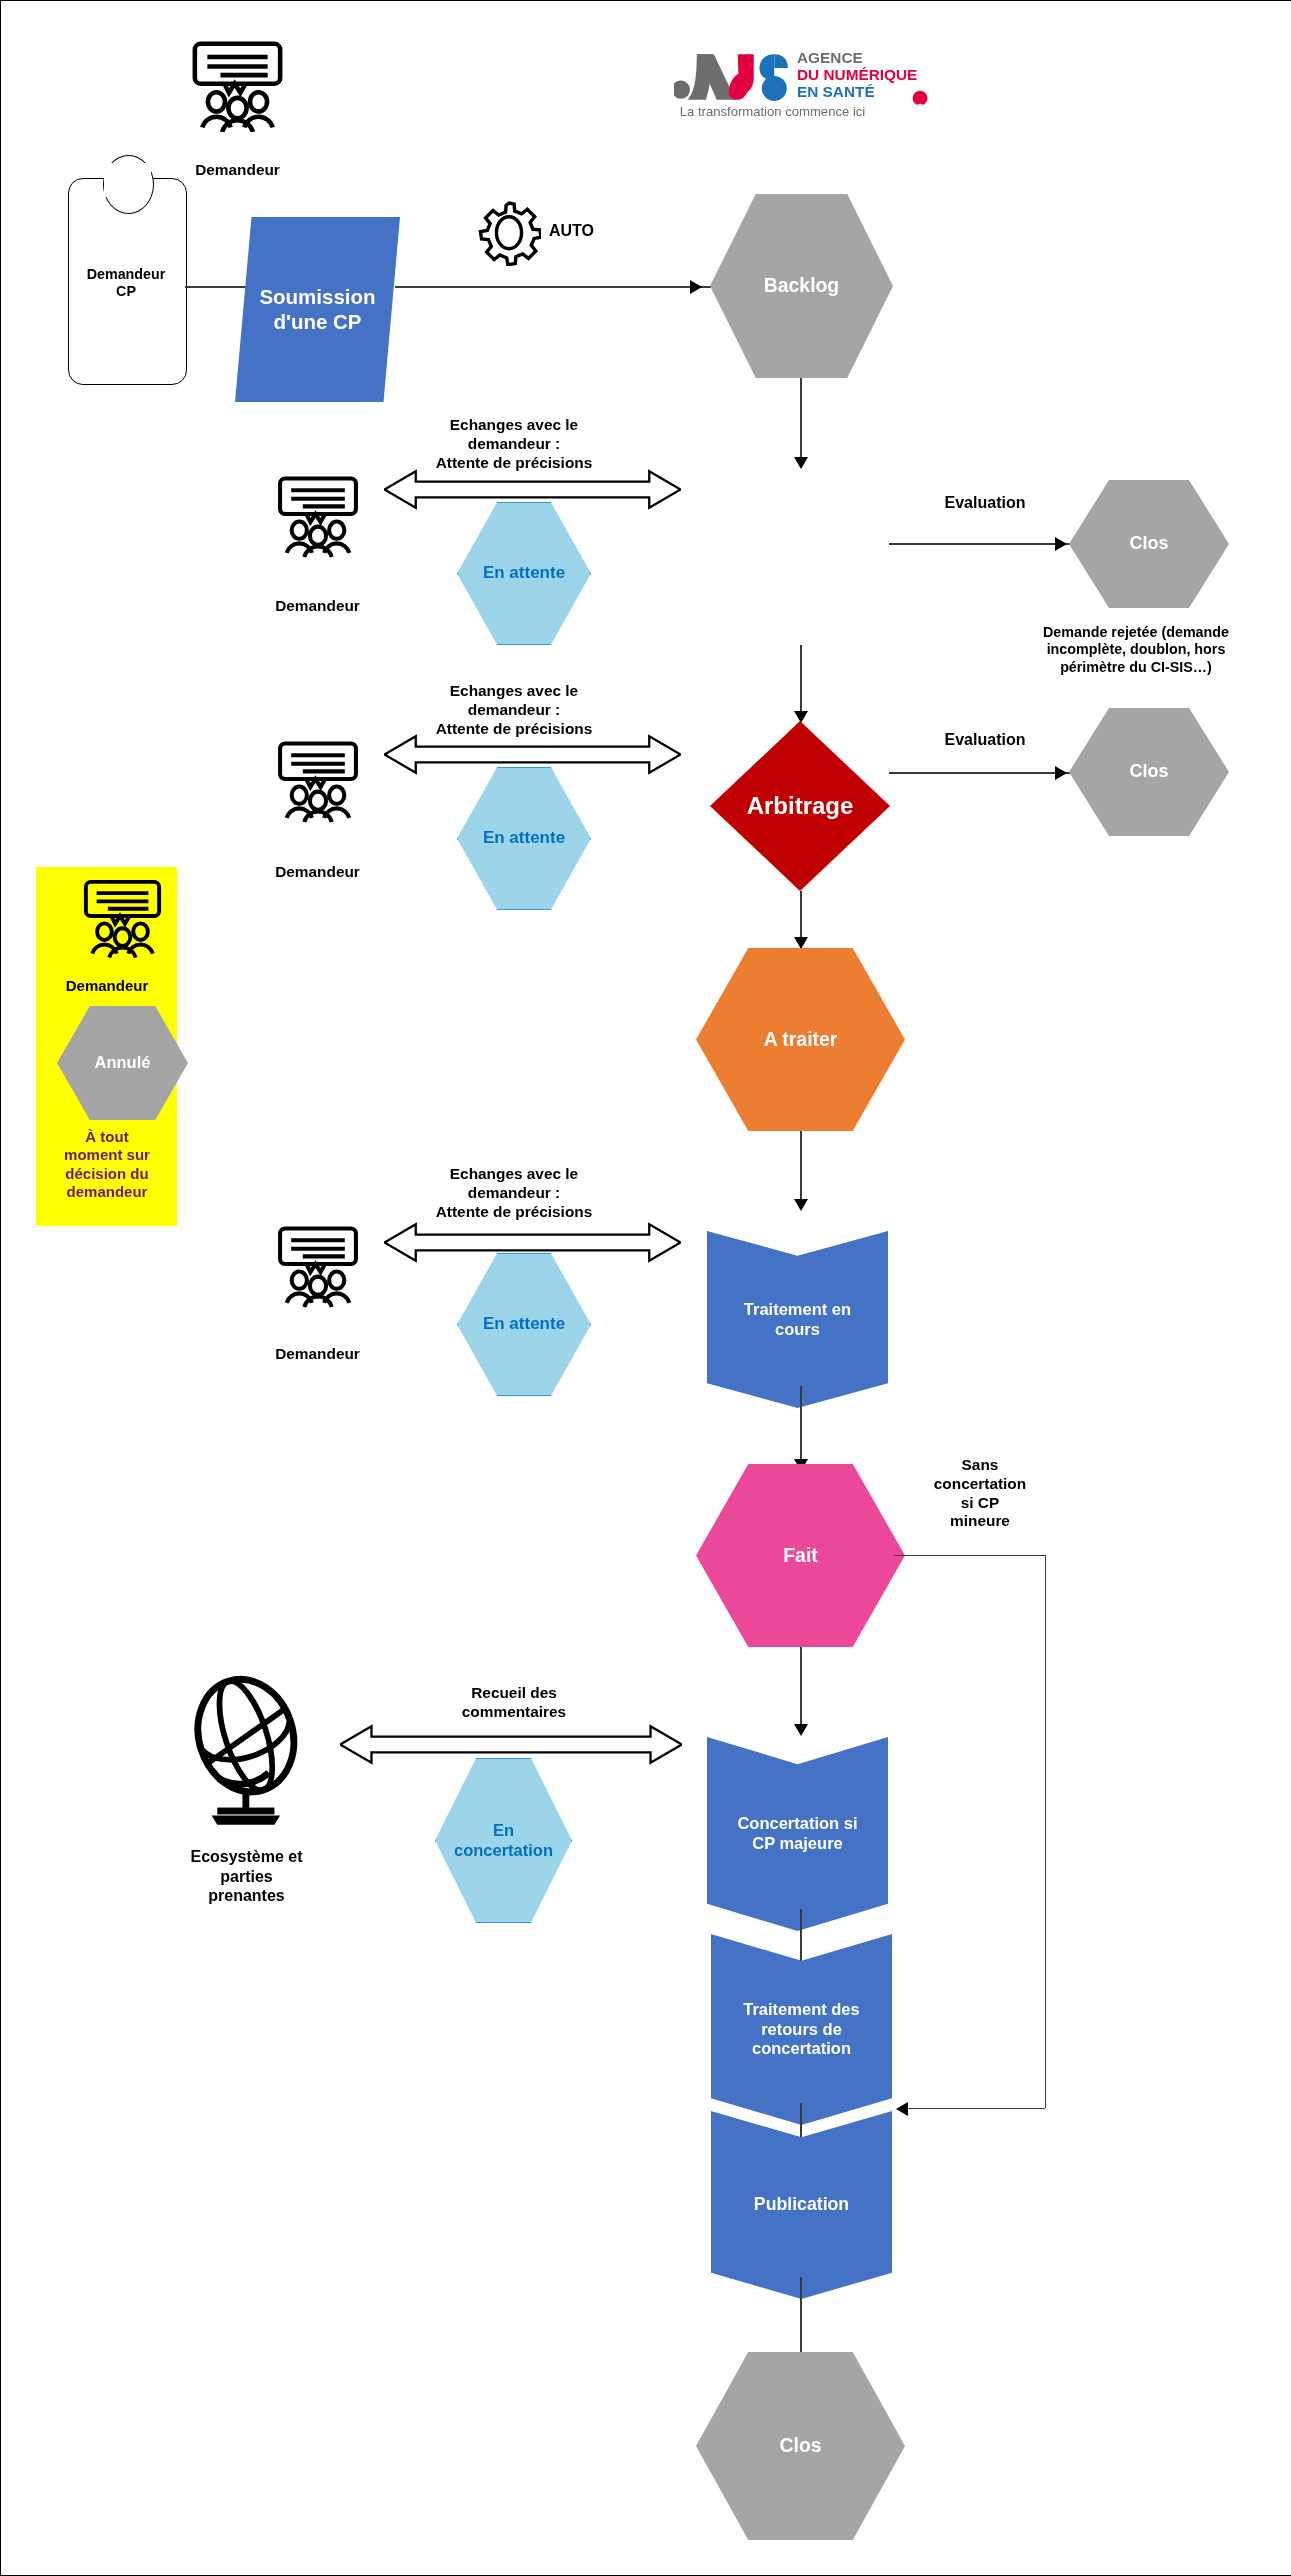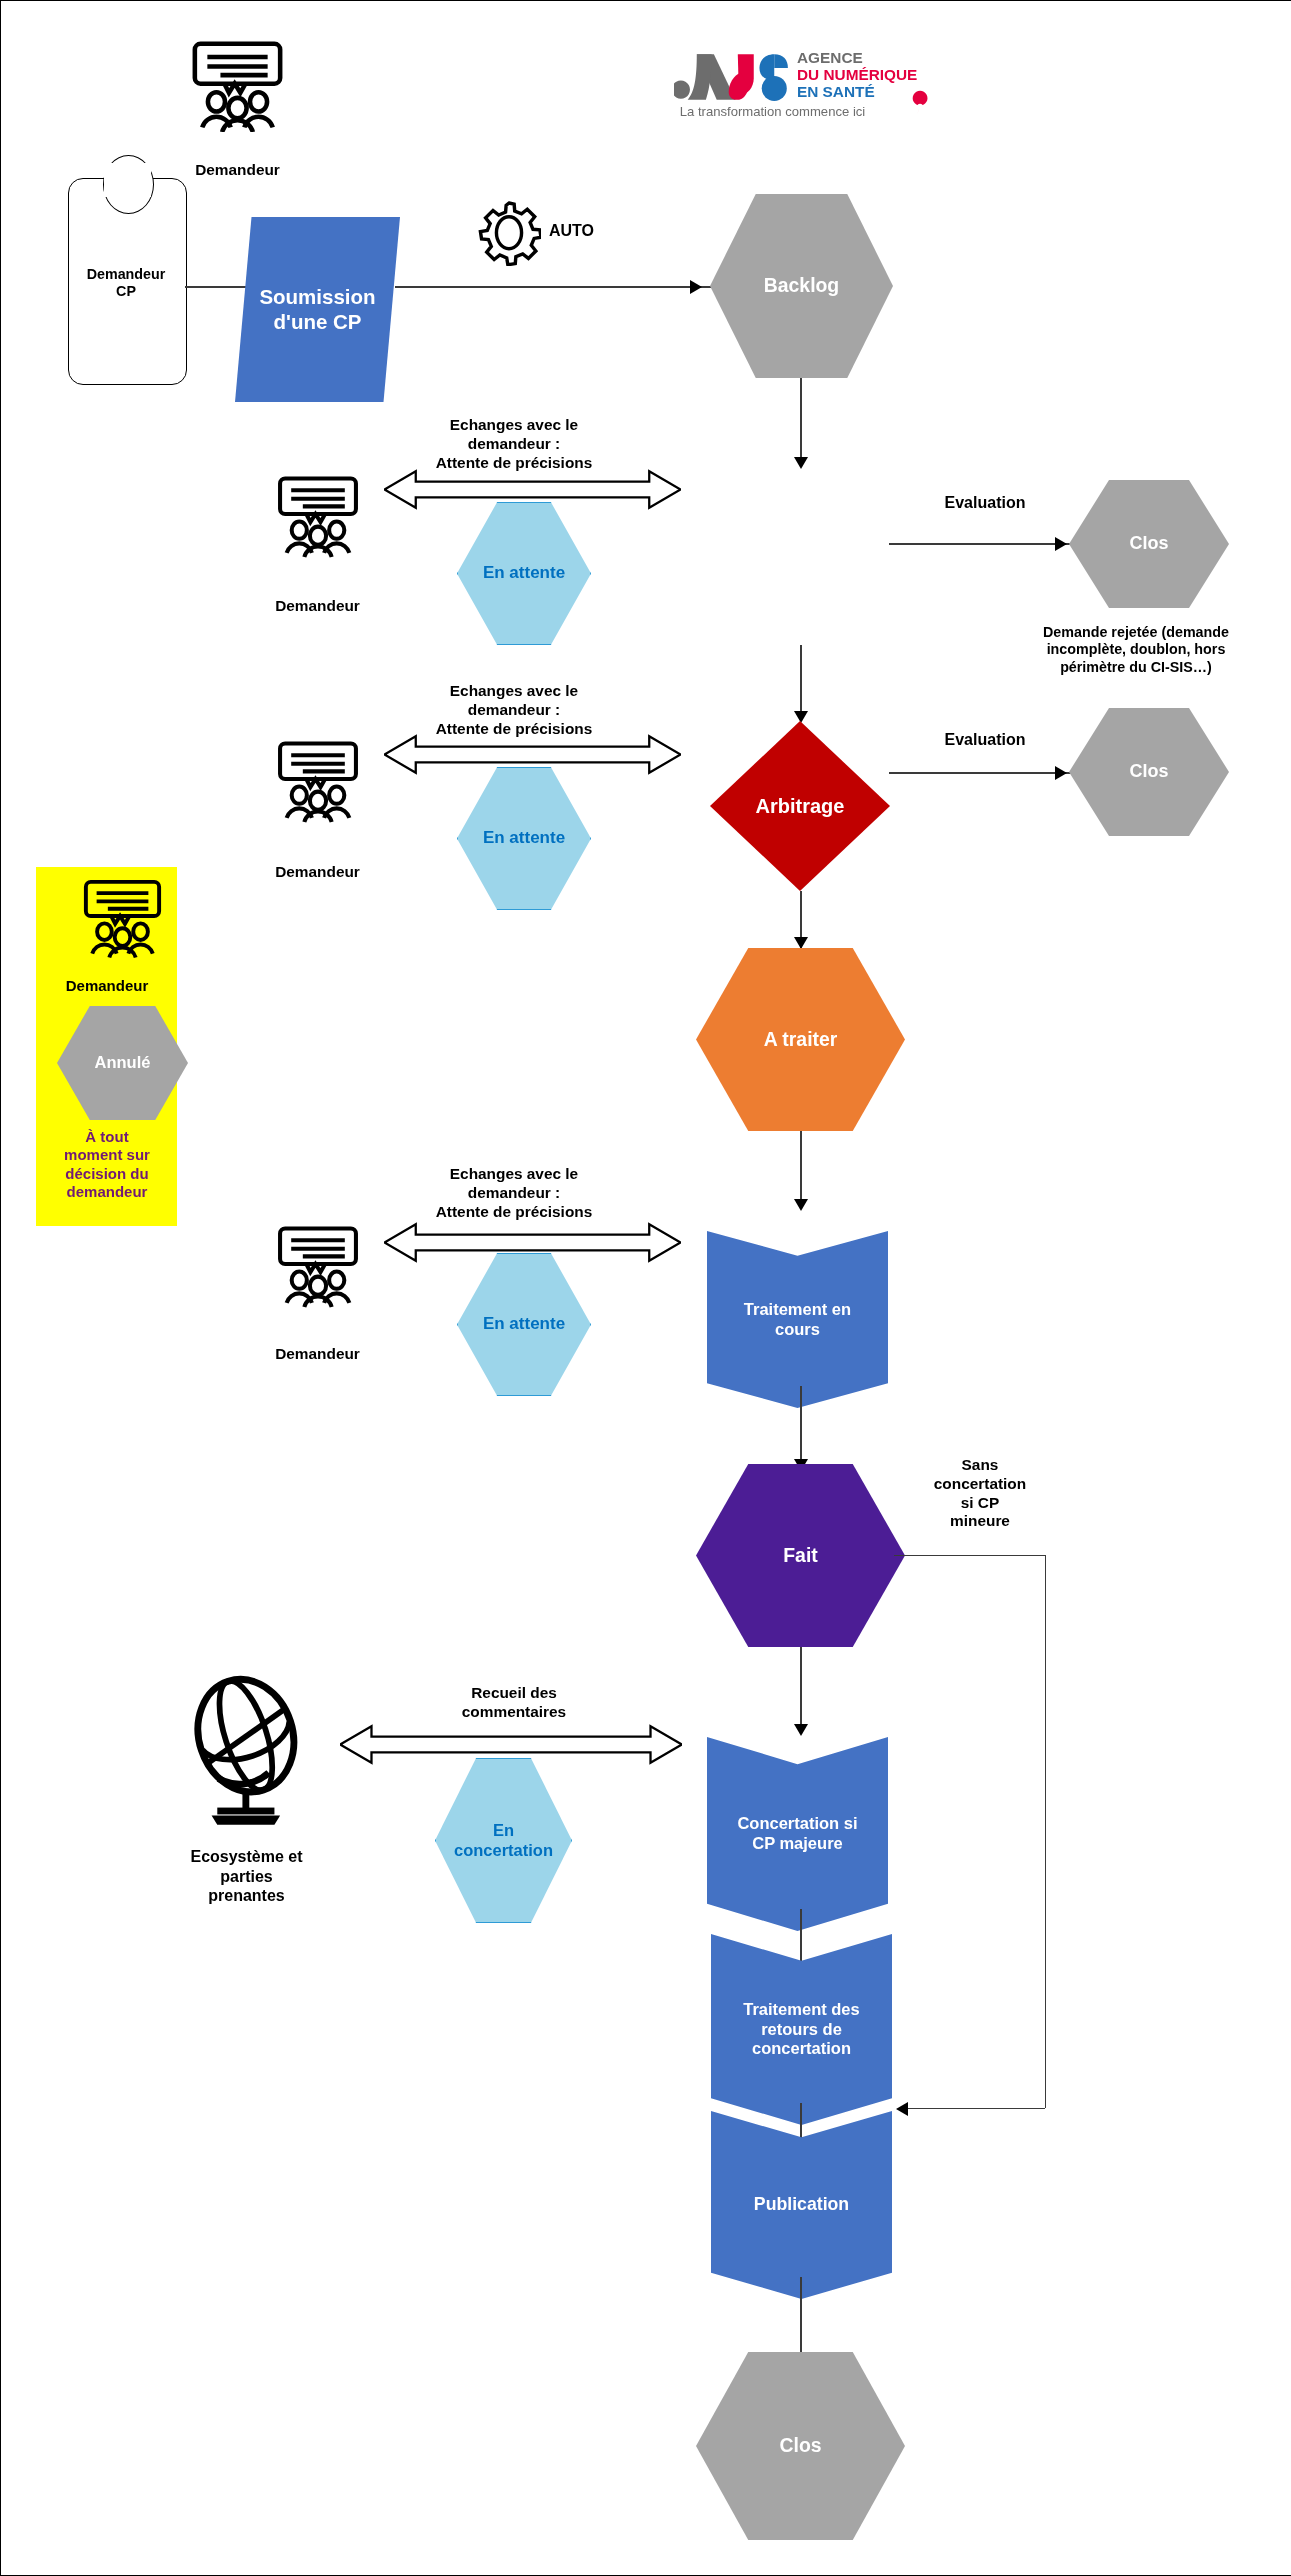--- a/index.html
+++ b/index.html
@@ -43,21 +43,21 @@
   .parallelo{
     clip-path:polygon(10% 0%,100% 0%,90% 100%,0% 100%);
   }
   .diamond{
     clip-path:polygon(50% 0%,100% 50%,50% 100%,0% 50%);
   }
   .blue{background:#4472c4;margin-top:22px;}
   .grey{background:#a5a5a5;}
   .red{background:#c00000;}
   .orange{background:#ed7d31;}
-  .green{background:#4c1d95;}
+  .green{background:#ec4899;}
   .lightblue{background:#9cd5ea;color:#0070c0;}
   
   .vline{position:absolute;background:#3a3a3a;width:1.7px;}
   .hline{position:absolute;background:#3a3a3a;height:1.7px;}
   .arrow-down{
     position:absolute;width:0;height:0;
     border-left:7.4px solid transparent;
     border-right:7.4px solid transparent;
     border-top:12.6px solid #000000;
   }
@@ -225,21 +225,21 @@
       <ellipse cx="122" cy="107" rx="15" ry="17" fill="none" stroke="#000" stroke-width="8"></ellipse>
       <ellipse cx="85" cy="118" rx="16" ry="18" fill="none" stroke="#000" stroke-width="8"></ellipse>
       <path d="M23 152 a26 26 0 0 1 50 0" fill="none" stroke="#000" stroke-width="8"></path>
       <path d="M97 152 a26 26 0 0 1 50 0" fill="none" stroke="#000" stroke-width="8"></path>
       <path d="M58 160 a28 28 0 0 1 54 0" fill="none" stroke="#000" stroke-width="8"></path>
     </svg>
   </div>
   <div class="lbl" style="left:268px;top:862px;width:97px;font-size:15.4px;">Demandeur</div>
   <div class="shape hex-tall lightblue" style="left:456px;top:766px;width:134px;height:143px;font-size:17px;border:1.1px solid #2e9bd6;box-sizing:border-box;">En attente</div>
 
-  <div class="shape diamond red" style="left:709px;top:720px;width:180px;height:170px;font-size:20px;">Arbitrage</div>
+  <div class="shape diamond red" style="left:709px;top:720px;width:180px;height:170px;font-size:24px;">Arbitrage</div>
 
   <div class="hline" style="left:888px;top:771px;width:191px;"></div>
   <div class="arrow-right" style="left:1054px;top:765px;"></div>
   <div class="lbl" style="left:921px;top:729px;width:126px;font-size:16px;">Evaluation</div>
   <div class="shape hex grey" style="left:1068px;top:707px;width:160px;height:128px;font-size:18px;">Clos</div>
 
   <div class="vline" style="left:799px;top:890px;height:57px;"></div>
   <div class="arrow-down" style="left:793px;top:936px;"></div>
 
   <div class="note-yellow" style="left:35px;top:866px;width:141px;height:359px;"></div>

